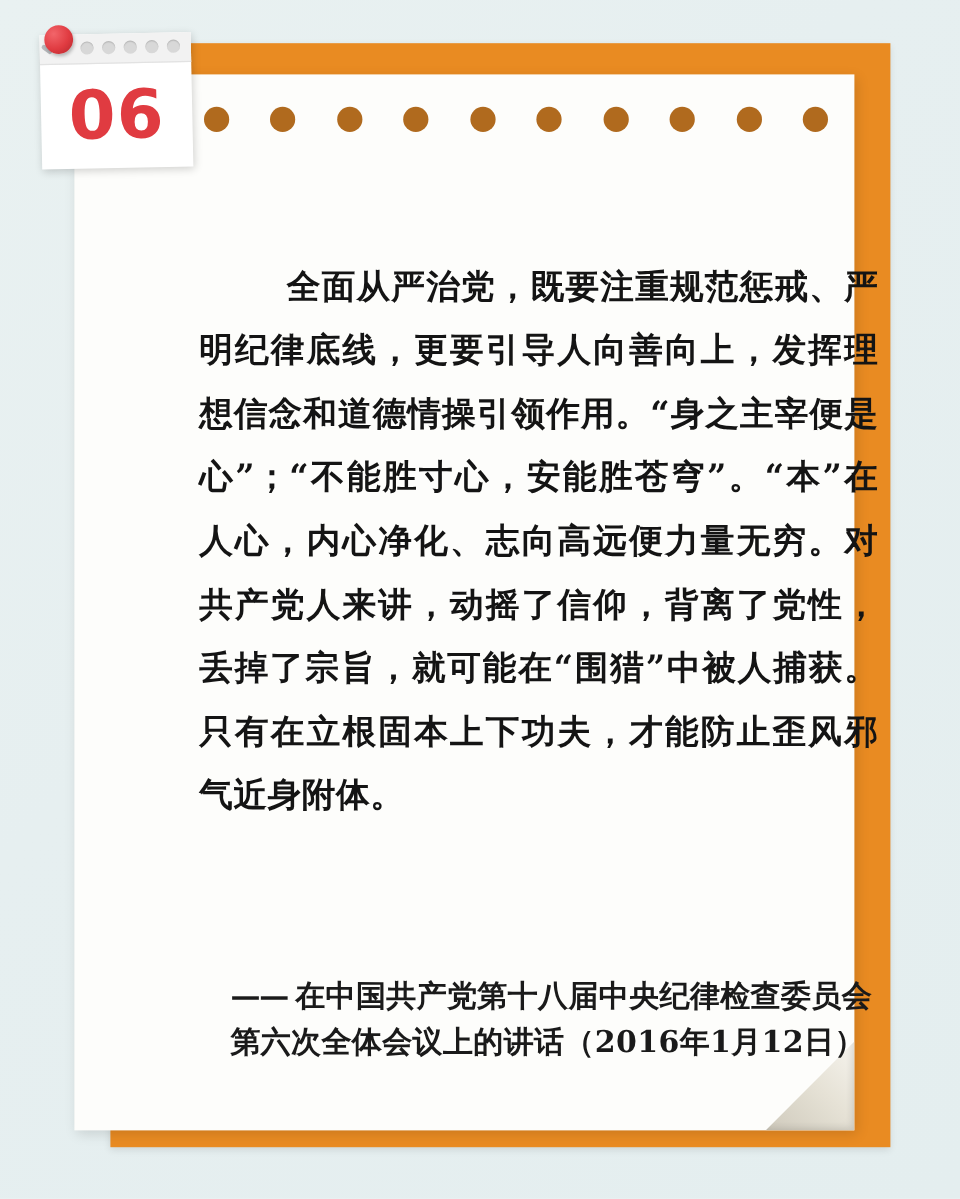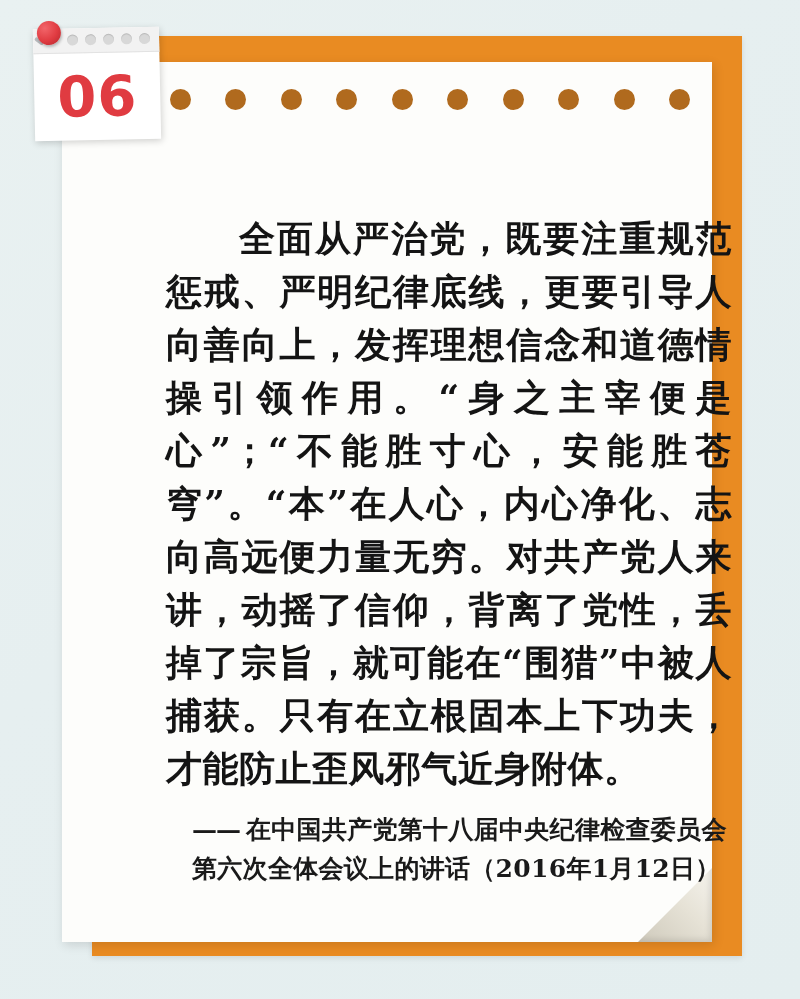--- a/index.html
+++ b/index.html
@@ -153,21 +153,21 @@
 
   
   #quote-body {
     position: absolute;
     left: 104px;
     top: 150px;
     width: 566px;
     color: #141414;
     font-family: "DejaVu Serif", serif;
     font-weight: bold;
-    font-size: 36px;
+    font-size: 28px;
     line-height: 53px;
     text-align: justify;
     text-indent: 73px;
     letter-spacing: 0.5px;
   }
 
   #attribution {
     position: absolute;
     left: 130px;
     top: 748px;

